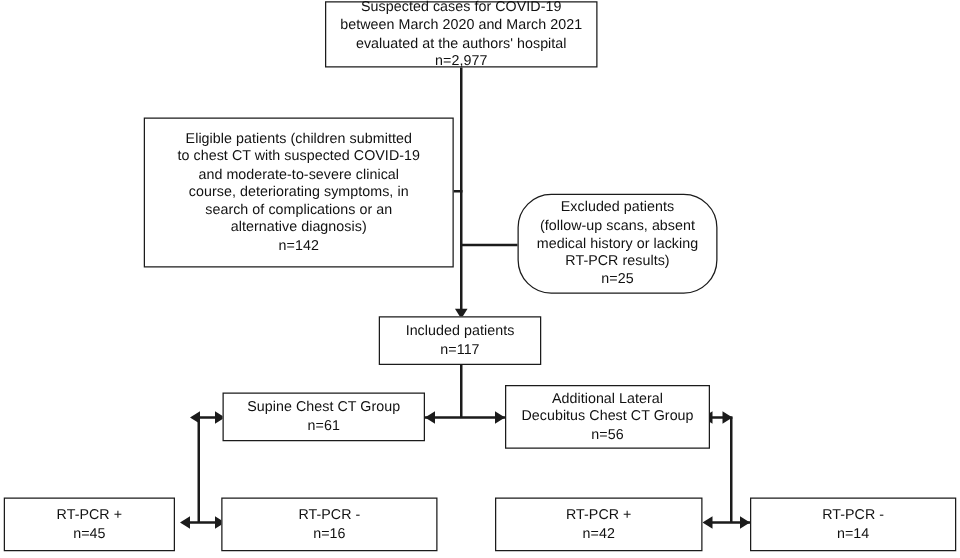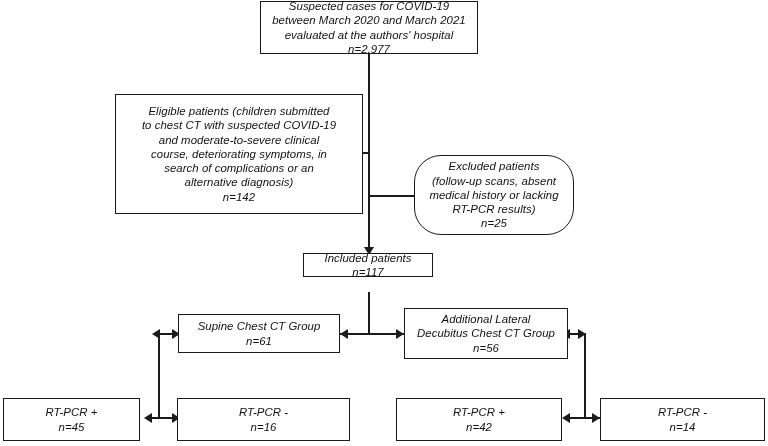--- a/index.html
+++ b/index.html
@@ -7,21 +7,20 @@
     padding: 0;
     background: #ffffff;
   }
   #flowchart {
     position: relative;
     width: 768px;
     height: 446px;
     background: #ffffff;
     font-family: "Liberation Sans", sans-serif;
     overflow: hidden;
-    font-style: italic;
   }
   .node {
     position: absolute;
     box-sizing: border-box;
     border: 1.6px solid #1b1b1b;
     background: #ffffff;
     display: flex;
     align-items: center;
     justify-content: center;
     text-align: center;
@@ -116,21 +115,21 @@
   </div>
 
   <div class="node" style="left:414px; top:155px; width:160px; height:80px;border-radius:27px;">
     <span class="inner">Excluded patients
 (follow-up scans, absent
 medical history or lacking
 RT-PCR results)
 n=25</span>
   </div>
 
-  <div class="node" style="left:303px; top:253px; width:130px; height:24px;">
+  <div class="node" style="left:303px; top:253px; width:130px; height:39px;">
     <span class="inner">Included patients
 n=117</span>
   </div>
 
   <div class="node" style="left:178px; top:314px; width:162px; height:39px;text-align:center;">
     <span class="inner">Supine Chest CT Group
 n=61</span>
   </div>
 
   <div class="node" style="left:404px; top:308px; width:164px; height:51px;text-align:center;">

